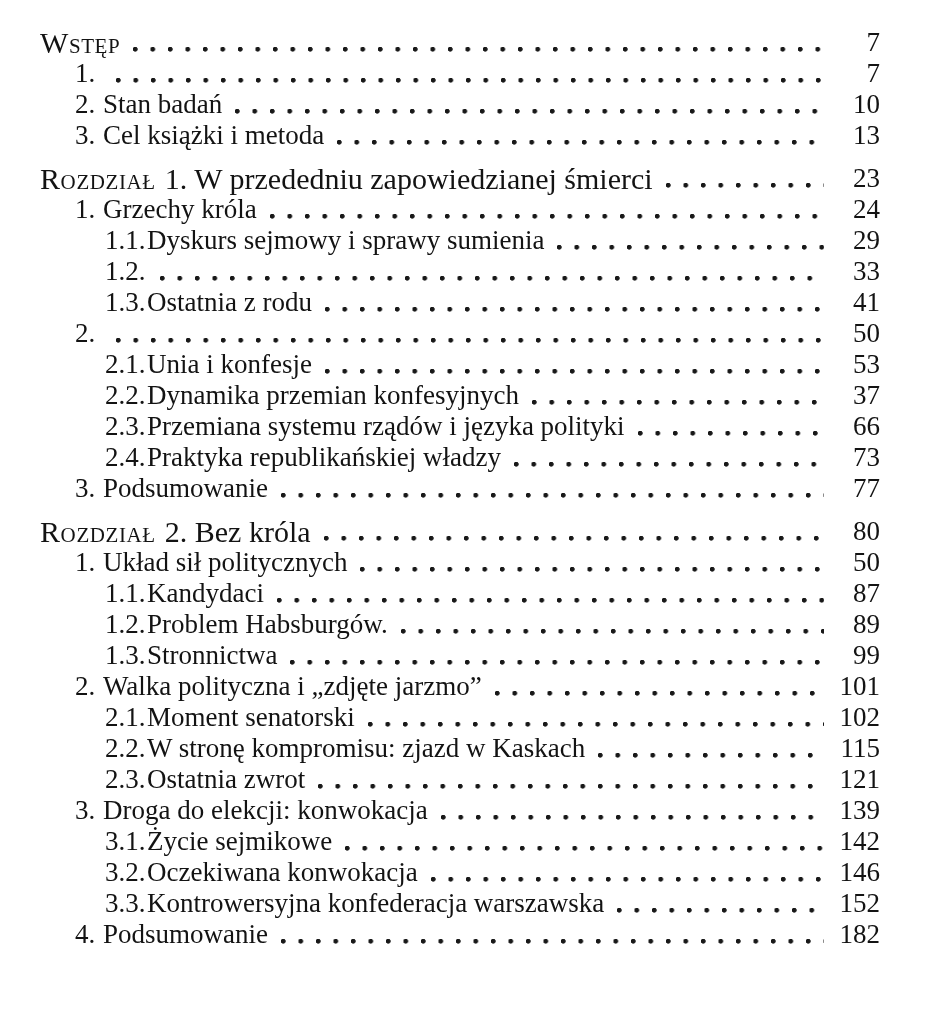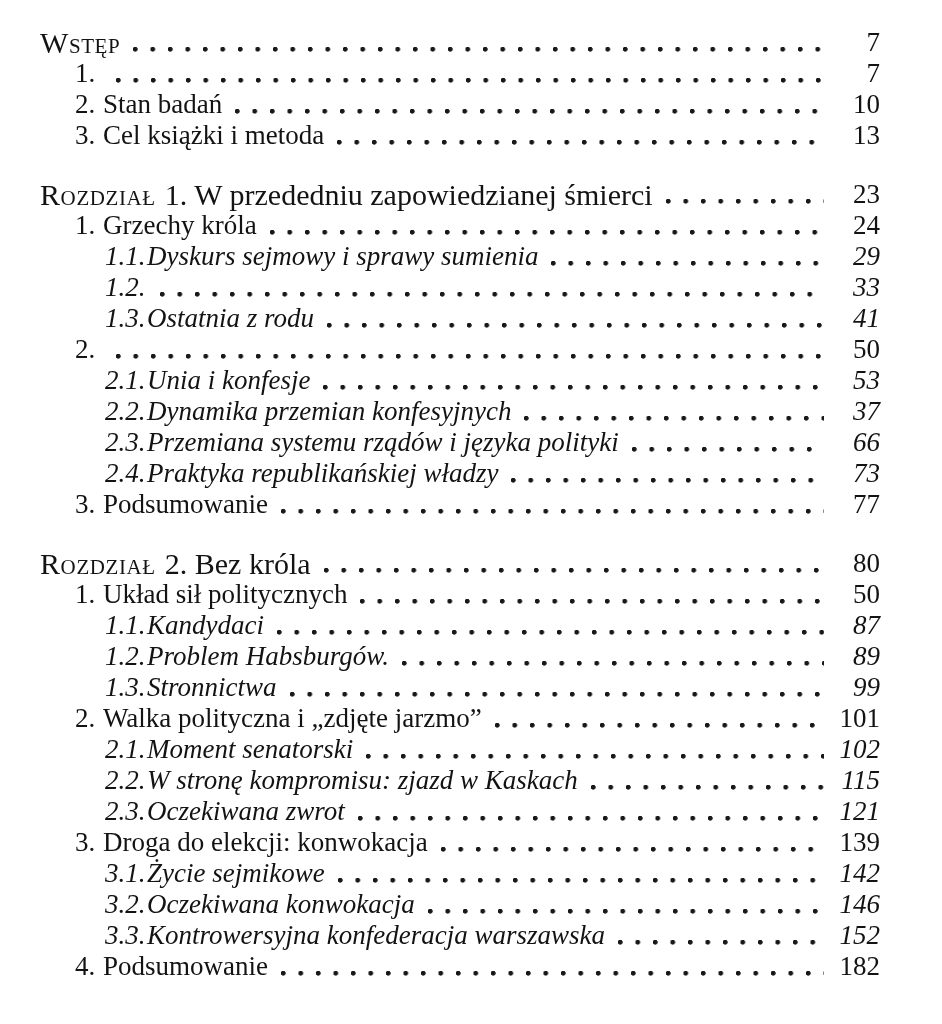--- a/index.html
+++ b/index.html
@@ -15,30 +15,30 @@
     overflow: hidden;
   }
   .row {
     display: flex;
     align-items: center;
     line-height: 31px;
     font-size: 27px;
     white-space: nowrap;
   }
   .row.heading { font-size: 30px; }
-  .row + .row.heading { margin-top: 28px; }
+  .row + .row.heading { margin-top: 12px; }
   .caps {
     font-variant: small-caps;
     letter-spacing: 0.6px;
   }
   .heading .rest:not(:empty) { margin-left: 0.3em; }
   .num { flex: none; }
   .l1 { padding-left: 35px; }
   .l1 .num { width: 28px; }
-  .l2 { padding-left: 65px; font-style: italic; }
+  .l2 { padding-left: 65px; }
   .l2 .num { width: 42px; }
   .title { flex: none; }
   .leader {
     flex: 1 1 auto;
     align-self: stretch;
     margin-left: 13px;
     margin-right: 10px;
     min-width: 20px;
     background-image: radial-gradient(circle at 2.2px 2.2px, #181818 2.05px, rgba(0,0,0,0) 2.8px);
     background-size: 17.5px 5px;
@@ -210,21 +210,21 @@
 
   <div class="row item l2">
     <span class="num">2.2.</span>
     <span class="title">W stronę kompromisu: zjazd w Kaskach</span>
     <span class="leader"></span>
     <span class="page-num">115</span>
   </div>
 
   <div class="row item l2">
     <span class="num">2.3.</span>
-    <span class="title">Oczekiwana zwrot</span>
+    <span class="title">Ostatnia zwrot</span>
     <span class="leader"></span>
     <span class="page-num">121</span>
   </div>
 
   <div class="row item l1">
     <span class="num">3.</span>
     <span class="title">Droga do elekcji: konwokacja</span>
     <span class="leader"></span>
     <span class="page-num">139</span>
   </div>

